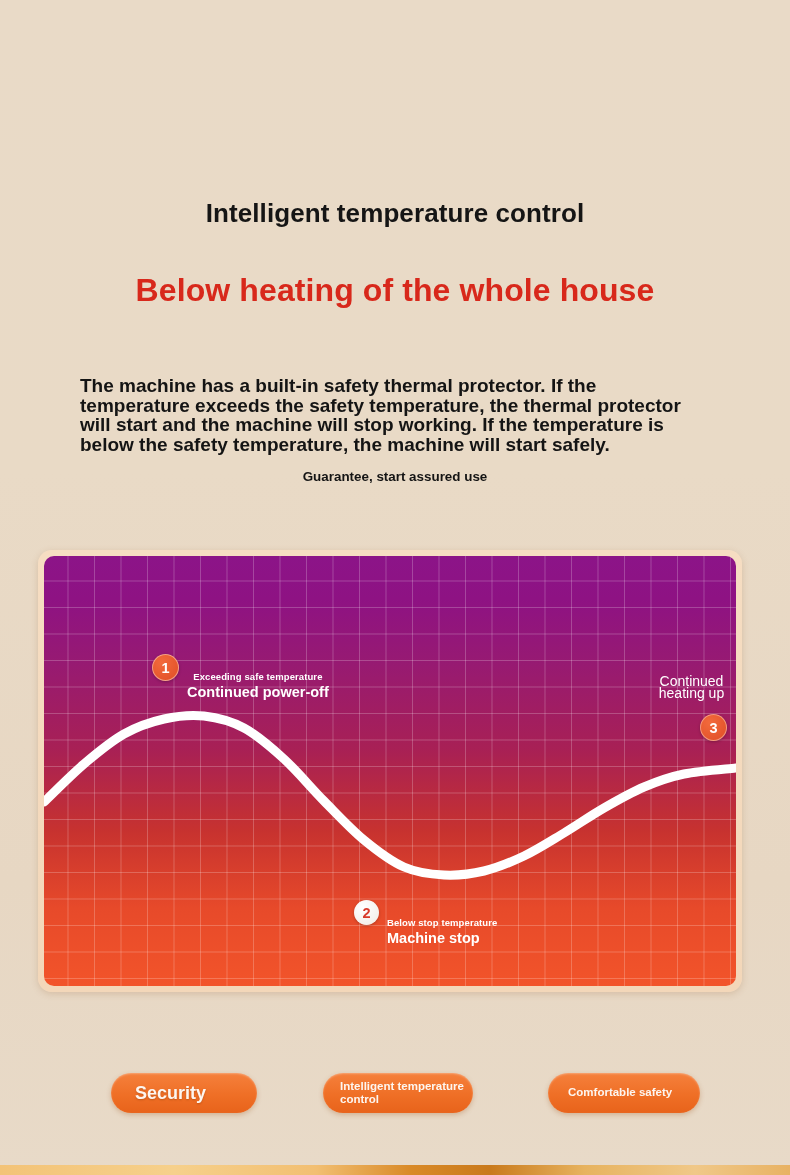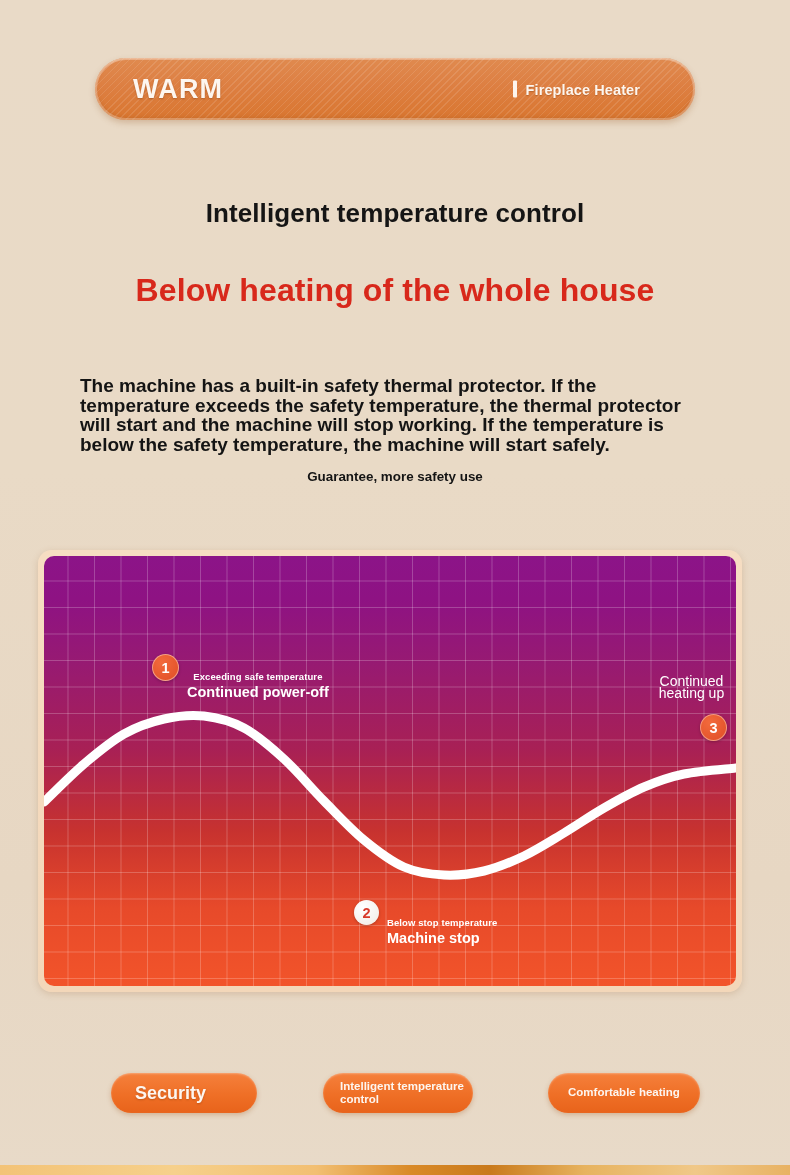--- a/index.html
+++ b/index.html
@@ -312,35 +312,26 @@
       #f3c377 0%, #f6d08b 22%, #f2bf72 40%,
       #d98a28 52%, #c97a1c 62%,
       #e7b35f 74%, #f0c888 88%, #e8b263 100%);
   }
 </style>
 </head>
 <body>
 
 <div class="page">
 
-  <div class="banner-wrap">
-    <div class="banner">
-      <div class="banner-title">WARM</div>
-      <div class="banner-right">
-        <span class="banner-divider"></span>
-        <span class="banner-sub">Fireplace Heater</span>
-      </div>
-    </div>
-  </div>
 
   <div class="heading-main">Intelligent temperature control</div>
   <div class="heading-accent">Below heating of the whole house</div>
 
   <div class="body-copy">The machine has a built-in safety thermal protector. If the temperature exceeds the safety temperature, the thermal protector will start and the machine will stop working. If the temperature is below the safety temperature, the machine will start safely.</div>
-  <div class="body-note">Guarantee, more safety use</div>
+  <div class="body-note">Guarantee, start assured use</div>
 
   <div class="chart-frame">
     <div class="chart">
       <div class="chart-grid"></div>
       <svg class="chart-svg" viewBox="0 0 692 430" preserveAspectRatio="none">
         <path id="curve-path" fill="none" stroke="#ffffff" stroke-width="9" stroke-linecap="round" stroke-linejoin="round" vector-effect="non-scaling-stroke" d="M 0 246 C 6.666666666666667 239.66666666666666, 26.666666666666664 219.33333333333334, 40 208 C 53.333333333333336 196.66666666666666, 66.66666666666667 185.5, 80 178 C 93.33333333333333 170.5, 106.66666666666667 166, 120 163 C 133.33333333333334 160, 146.66666666666666 158.5, 160 160 C 173.33333333333334 161.5, 186.66666666666666 164.83333333333334, 200 172 C 213.33333333333334 179.16666666666666, 226.66666666666666 190.83333333333334, 240 203 C 253.33333333333334 215.16666666666666, 266.6666666666667 231.5, 280 245 C 293.3333333333333 258.5, 306.6666666666667 273, 320 284 C 333.3333333333333 295, 346.6666666666667 305.1666666666667, 360 311 C 373.3333333333333 316.8333333333333, 386.6666666666667 318.3333333333333, 400 319 C 413.3333333333333 319.6666666666667, 426.6666666666667 318.1666666666667, 440 315 C 453.3333333333333 311.8333333333333, 466.6666666666667 306.3333333333333, 480 300 C 493.3333333333333 293.6666666666667, 506.6666666666667 285, 520 277 C 533.3333333333334 269, 546.6666666666666 259.6666666666667, 560 252 C 573.3333333333334 244.33333333333334, 586.6666666666666 236.66666666666666, 600 231 C 613.3333333333334 225.33333333333334, 624.6666666666666 221.16666666666666, 640 218 C 655.3333333333334 214.83333333333334, 683.3333333333334 213, 692 212"></path>
       </svg>
 
       <div class="anno" style="left:108px; top:98px;">
         <div class="badge badge-orange">1</div>
@@ -358,16 +349,16 @@
         </div>
       </div>
 
       <div class="anno-3" style="left:595px; top:119px;">Continued heating up</div>
       <div class="badge-3" style="left:656px; top:158px;">3</div>
     </div>
   </div>
 
   <div class="pill pill-1">Security</div>
   <div class="pill pill-2">Intelligent temperature control</div>
-  <div class="pill pill-3">Comfortable heating</div>
+  <div class="pill pill-3">Comfortable safety</div>
 
   <div class="bottom-strip"></div>
 </div>
 
 </body></html>

